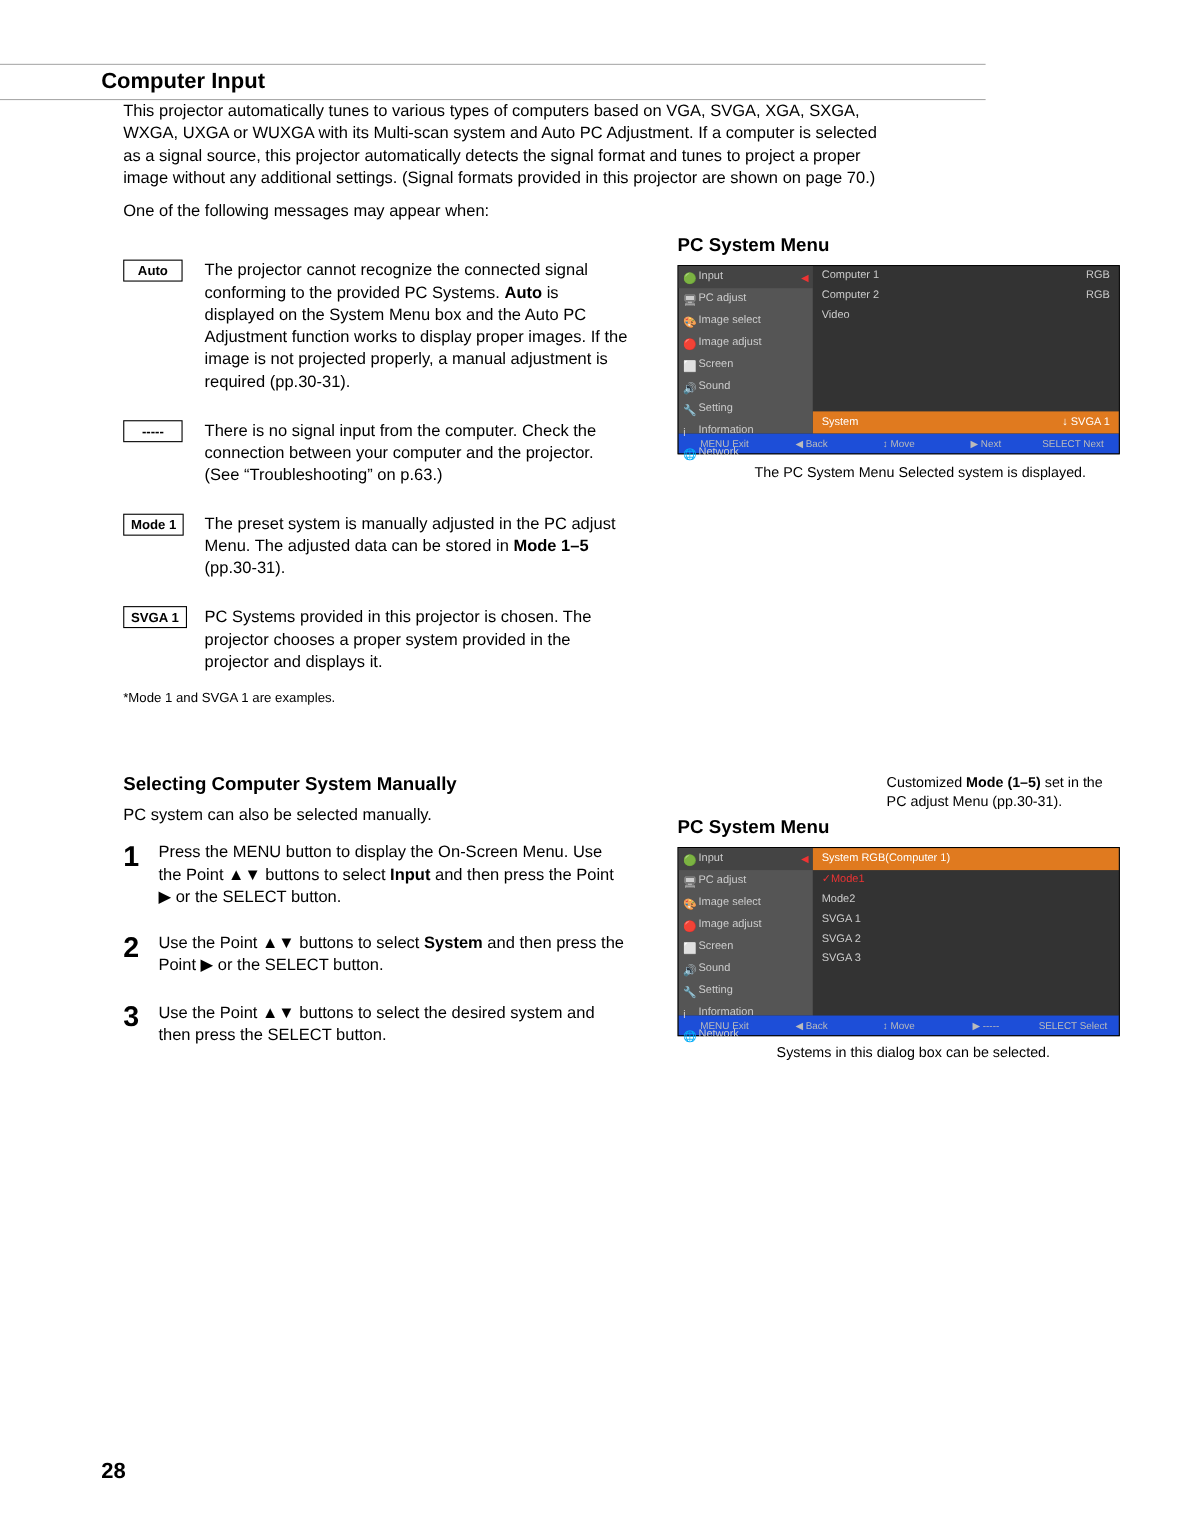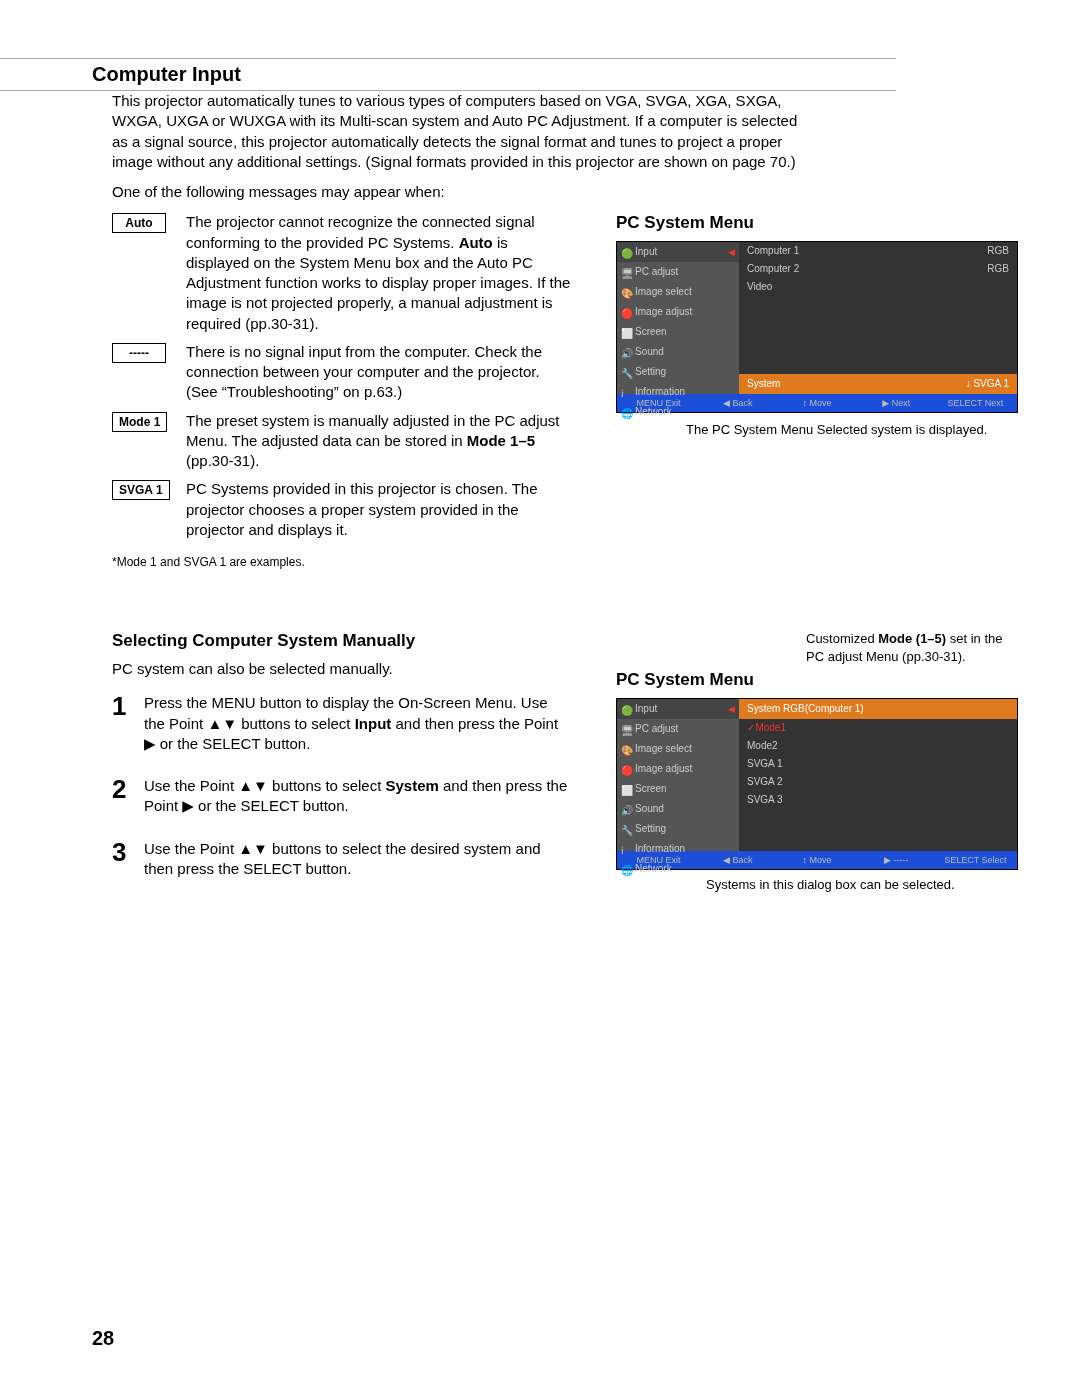--- a/index.html
+++ b/index.html
@@ -63,20 +63,21 @@
     font-weight: bold;
     font-size: 12px;
     display: inline-block;
     min-width: 40px;
     text-align: center;
   }
   .msg-row {
     display: flex;
     gap: 10px;
     margin-bottom: 8px;
+    margin-top: 24px;
   }
   .msg-label-col {
     flex: 0 0 64px;
   }
   .msg-text-col {
     flex: 1;
   }
   .footnote {
     font-size: 12px;
     margin-top: 14px;

